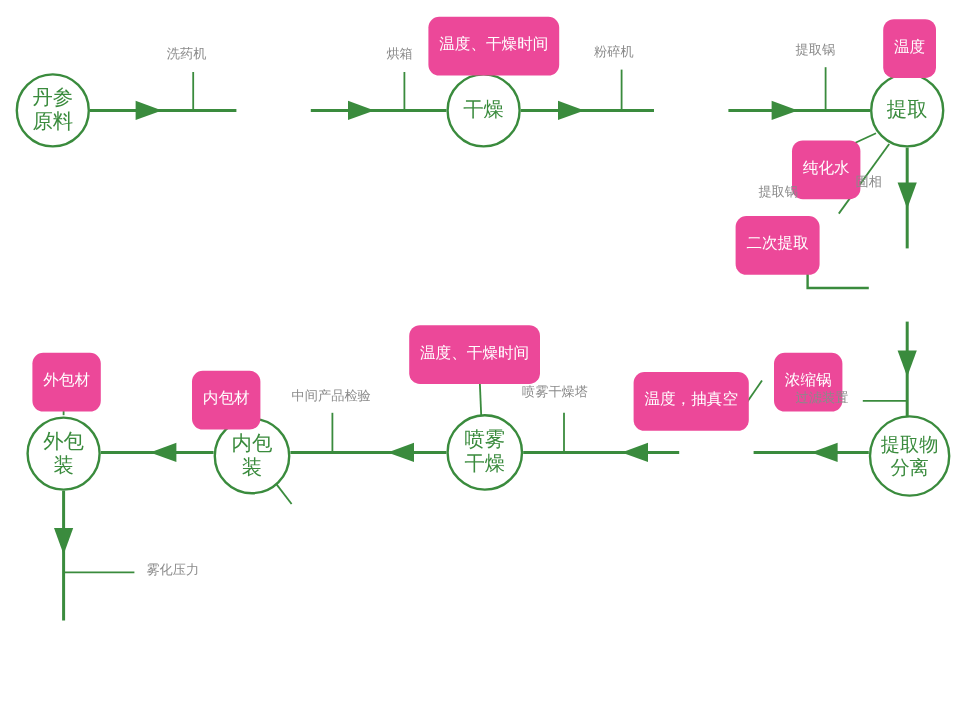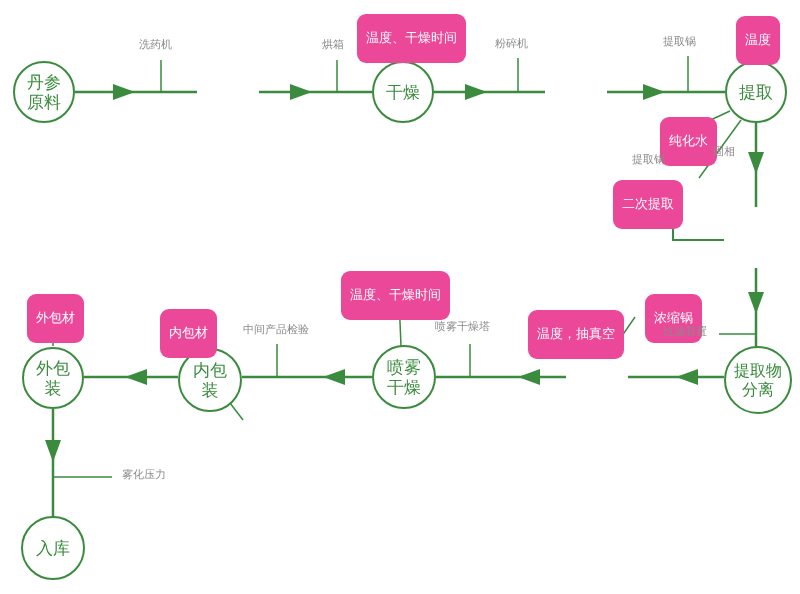--- a/index.html
+++ b/index.html
@@ -105,23 +105,20 @@
 干燥</span>
     </div>
   <div class="node" style="left:178px;top:348px;width:64px;height:64px">
       <span>内包
 装</span>
     </div>
   <div class="node" style="left:22px;top:347px;width:62px;height:62px">
       <span>外包
 装</span>
     </div>
-  <div class="node" style="left:21px;top:516px;width:64px;height:64px">
-      <span>入库</span>
-    </div>
 
   <div class="badge" style="left:357px;top:14px">温度、干燥时间</div>
   <div class="badge" style="left:736px;top:16px">温度</div>
   <div class="badge" style="left:660px;top:117px">纯化水</div>
   <div class="badge" style="left:613px;top:180px">二次提取</div>
   <div class="badge" style="left:645px;top:294px">浓缩锅</div>
   <div class="badge" style="left:528px;top:310px">温度，抽真空</div>
   <div class="badge" style="left:341px;top:271px">温度、干燥时间</div>
   <div class="badge" style="left:160px;top:309px">内包材</div>
   <div class="badge" style="left:27px;top:294px">外包材</div>

